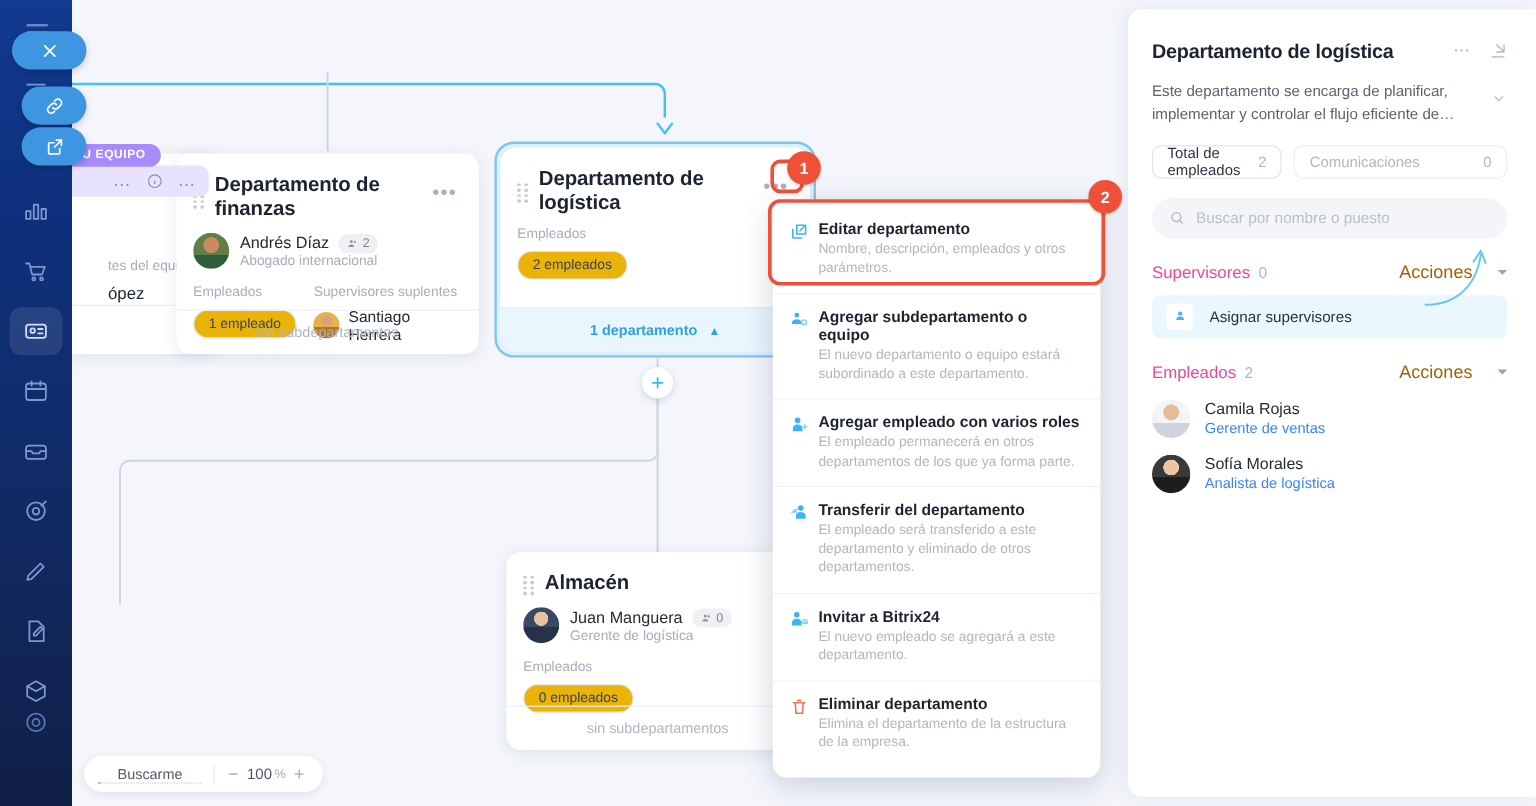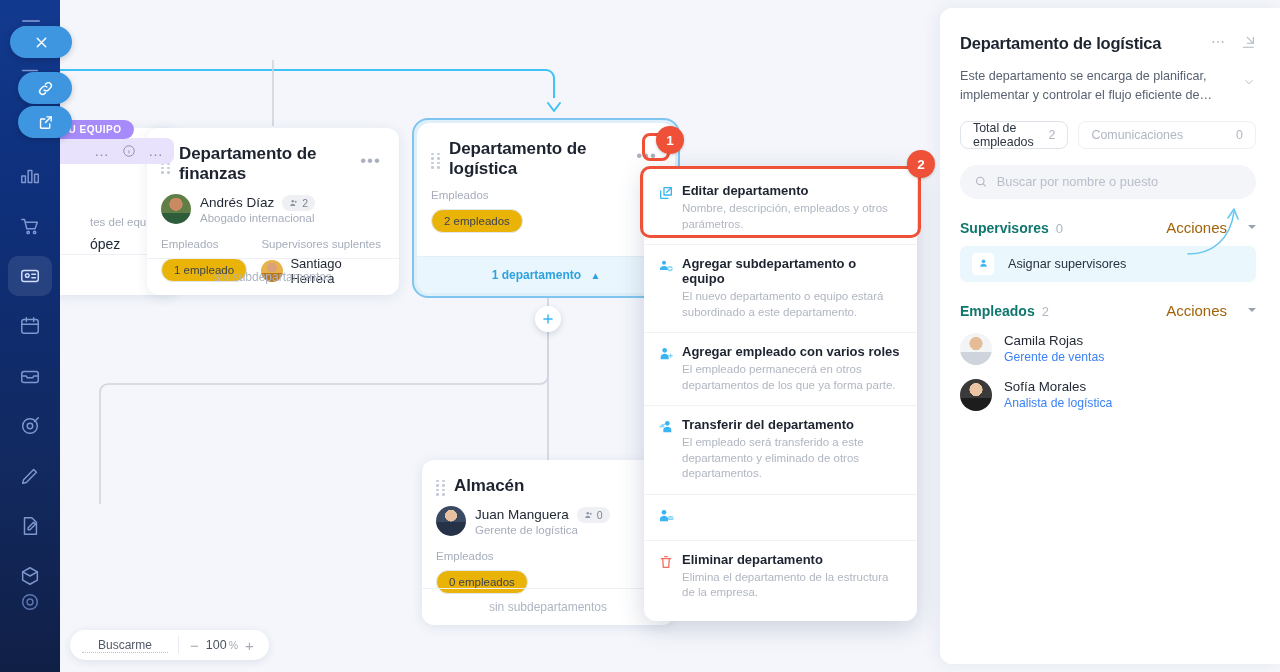--- a/index.html
+++ b/index.html
@@ -187,21 +187,21 @@
   .rp-tab.inactive { color:#b0b6c2; border-color:#eceff4;gap:47px;}
   .rp-tab b { font-weight:400; }
   .rp-tab span.num { color:#b0b6c2; margin-left:6px; }
   #rp-search { margin-top:16px; height:34px; background:#f3f5f8; border-radius:17px;
       display:flex; align-items:center; padding:0 14px; cursor:text;}
   #rp-search svg{width:15px;height:15px;fill:none;stroke:#b0b6c2;stroke-width:2;}
   #rp-search input { border:none; background:transparent; outline:none; margin-left:9px;
       font-size:12.8px; color:#333; width:100%; font-family:inherit;}
   #rp-search input::placeholder{ color:#b9bfca; }
   .rp-sect { display:flex; align-items:baseline; margin-top:20px; }
-  .rp-sect h3 { font-size:14px; font-weight:700; color:#0f766e;text-align:right; }
+  .rp-sect h3 { font-size:14px; font-weight:400; color:#ec4899;text-align:right; }
   .rp-sect .cnt { font-size:13px; color:#b0b6c2; margin-left:7px;}
   .rp-actions { margin-left:auto; font-size:15px; color:#a16207; cursor:pointer; display:flex; align-items:center; gap:21px;}
   .rp-actions .caret{ width:0;height:0;border-left:4px solid transparent;border-right:4px solid transparent;
                       border-top:4px solid #9aa2b0; display:inline-block;}
   #assign-sup { margin-top:10px; height:36px; background:#eaf7fd; border-radius:7px;
      display:flex; align-items:center; padding:0 12px; cursor:pointer;}
   #assign-sup .ic { width:22px;height:22px;border-radius:4px;background:#fff;
      display:flex;align-items:center;justify-content:center;}
   #assign-sup .ic svg{width:13px;height:13px;fill:#49b7ef;}
   #assign-sup span.lbl{ font-size:12.7px; color:#2a323f; margin-left:14px;}
@@ -523,20 +523,24 @@
 
     <div class="mi">
       <span class="mi-ic">
         <svg viewBox="0 0 24 24" fill="#3ab4f2">
             <circle cx="9" cy="6.5" r="3.5"></circle>
             <path d="M9 11.5c3.3 0 6 2 6 4.5V20H3v-4c0-2.5 2.7-4.5 6-4.5z"></path>
             <rect x="15" y="12" width="8" height="6" rx="1" fill="#7fd4f7"></rect>
             <path d="M15 13l4 2.5L23 13" stroke="#fff" stroke-width="1.1" fill="none"></path>
           </svg>
       </span>
+      <span>
+        <div class="mi-title">Invitar a Bitrix24</div>
+        <div class="mi-desc">El nuevo empleado se agregará a este departamento.</div>
+      </span>
     </div>
 
     <div class="mi mi-del">
       <span class="mi-ic">
         <svg viewBox="0 0 24 24" fill="none" stroke="#f4705f" stroke-width="2" stroke-linecap="round">
             <path d="M5 7h14"></path>
             <path d="M10 4h4"></path>
             <path d="M7 7l1 13h8l1-13"></path>
           </svg>
       </span>

